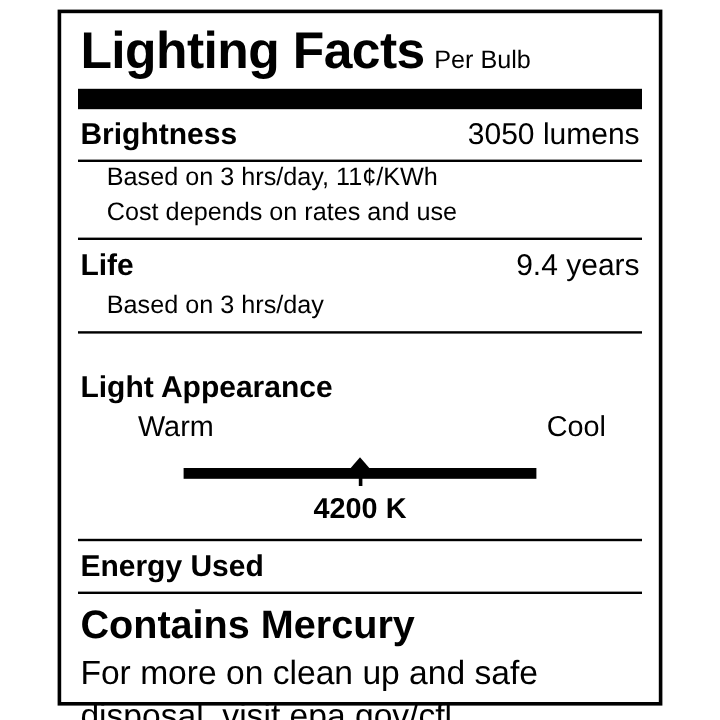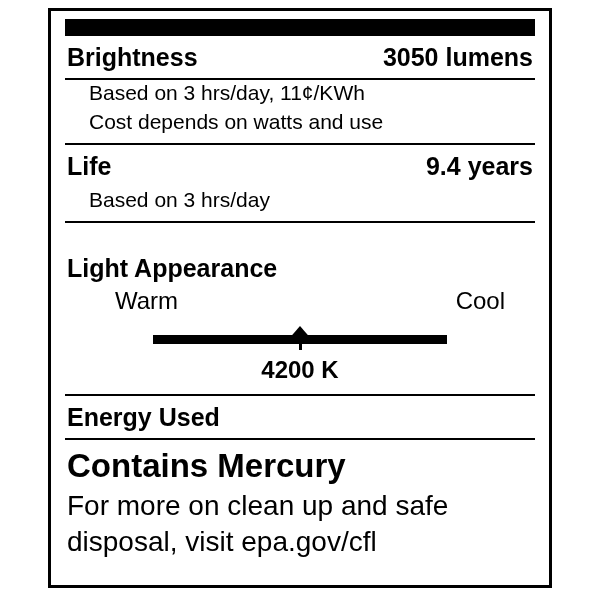--- a/index.html
+++ b/index.html
@@ -58,21 +58,21 @@
     align-items: baseline;
     padding: 7px 2px 6px 2px;
     gap: 29px;
   }
   .row .key {
     font-size: 25px;
     font-weight: bold;
   }
   .row .val {
     font-size: 25px;
-    font-weight: bold;
+    font-weight: normal;
     margin-left: 28px;
   }
   .sub {
     font-size: 21px;
     font-weight: normal;
     padding: 1px 2px 4px 24px;
   }
   .sub.last {
     padding-bottom: 9px;
   }
@@ -136,32 +136,36 @@
     font-size: 28px;
     padding: 1px 2px 0 2px;
     line-height: 1.25;
   }
 </style>
 </head>
 <body>
 
 <div class="label">
 
+  <div class="title-row">
+    <span class="title-main">Lighting Facts</span>
+    <span class="title-sub">Per Bulb</span>
+  </div>
 
   <div class="black-bar"></div>
 
   <div class="row">
     <span class="key">Brightness</span>
     <span class="val">3050 lumens</span>
   </div>
 
   <div class="rule"></div>
 
   <div class="sub">Based on 3 hrs/day, 11¢/KWh</div>
-  <div class="sub last">Cost depends on watts and use</div>
+  <div class="sub last">Cost depends on rates and use</div>
 
   <div class="rule"></div>
 
   <div class="row">
     <span class="key">Life</span>
     <span class="val">9.4 years</span>
   </div>
   <div class="sub last">Based on 3 hrs/day</div>
 
   <div class="rule"></div>

